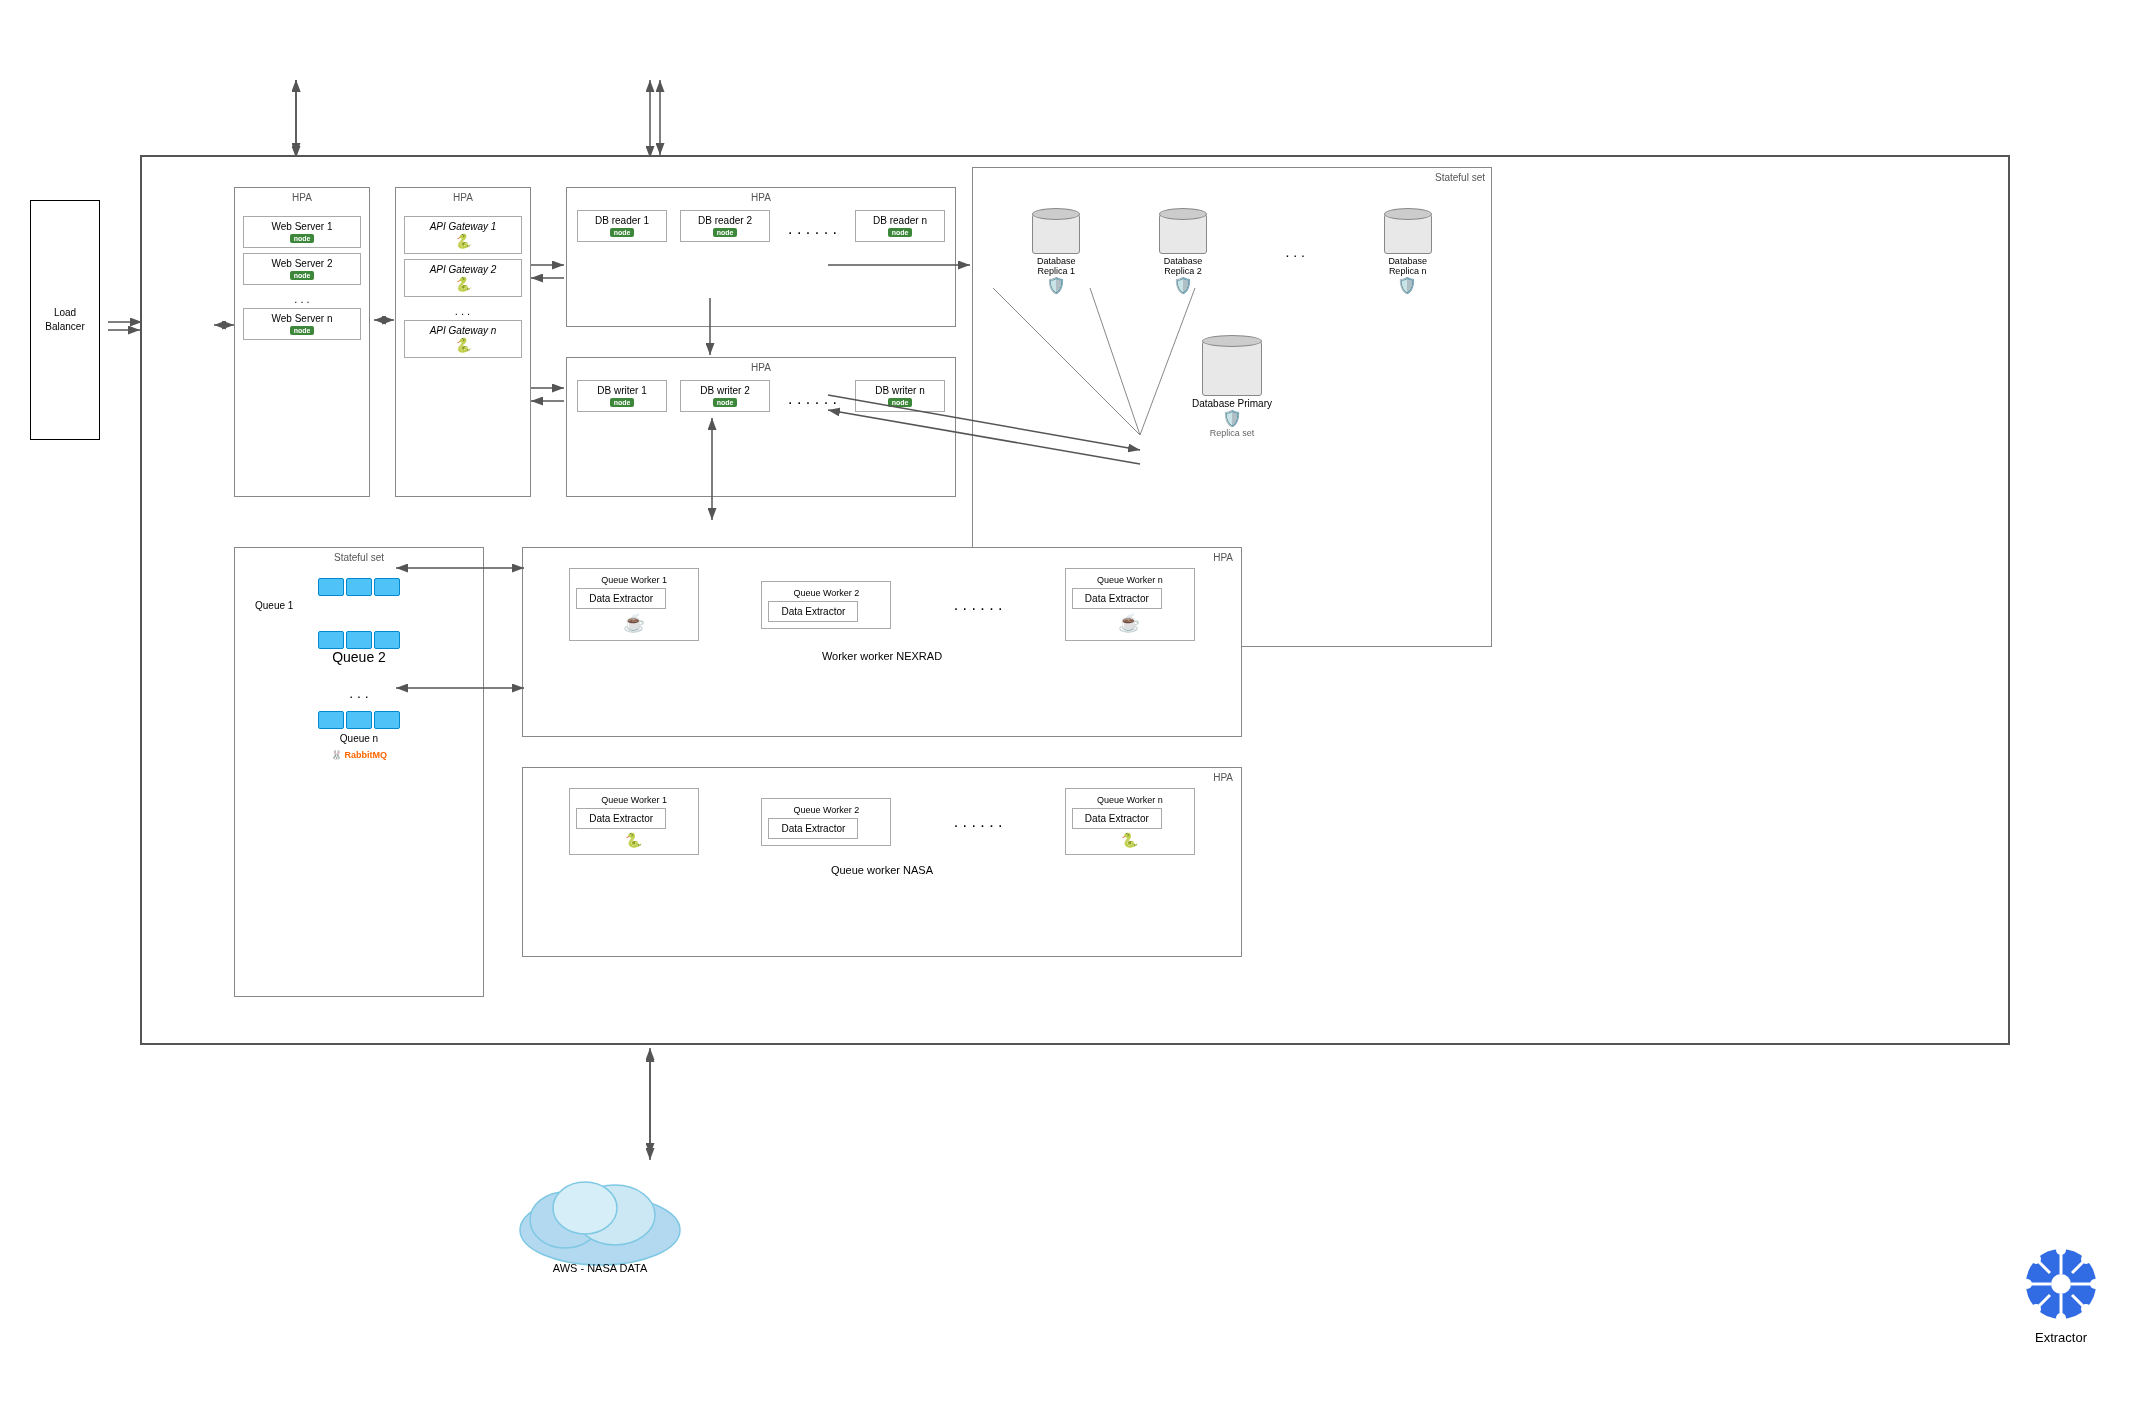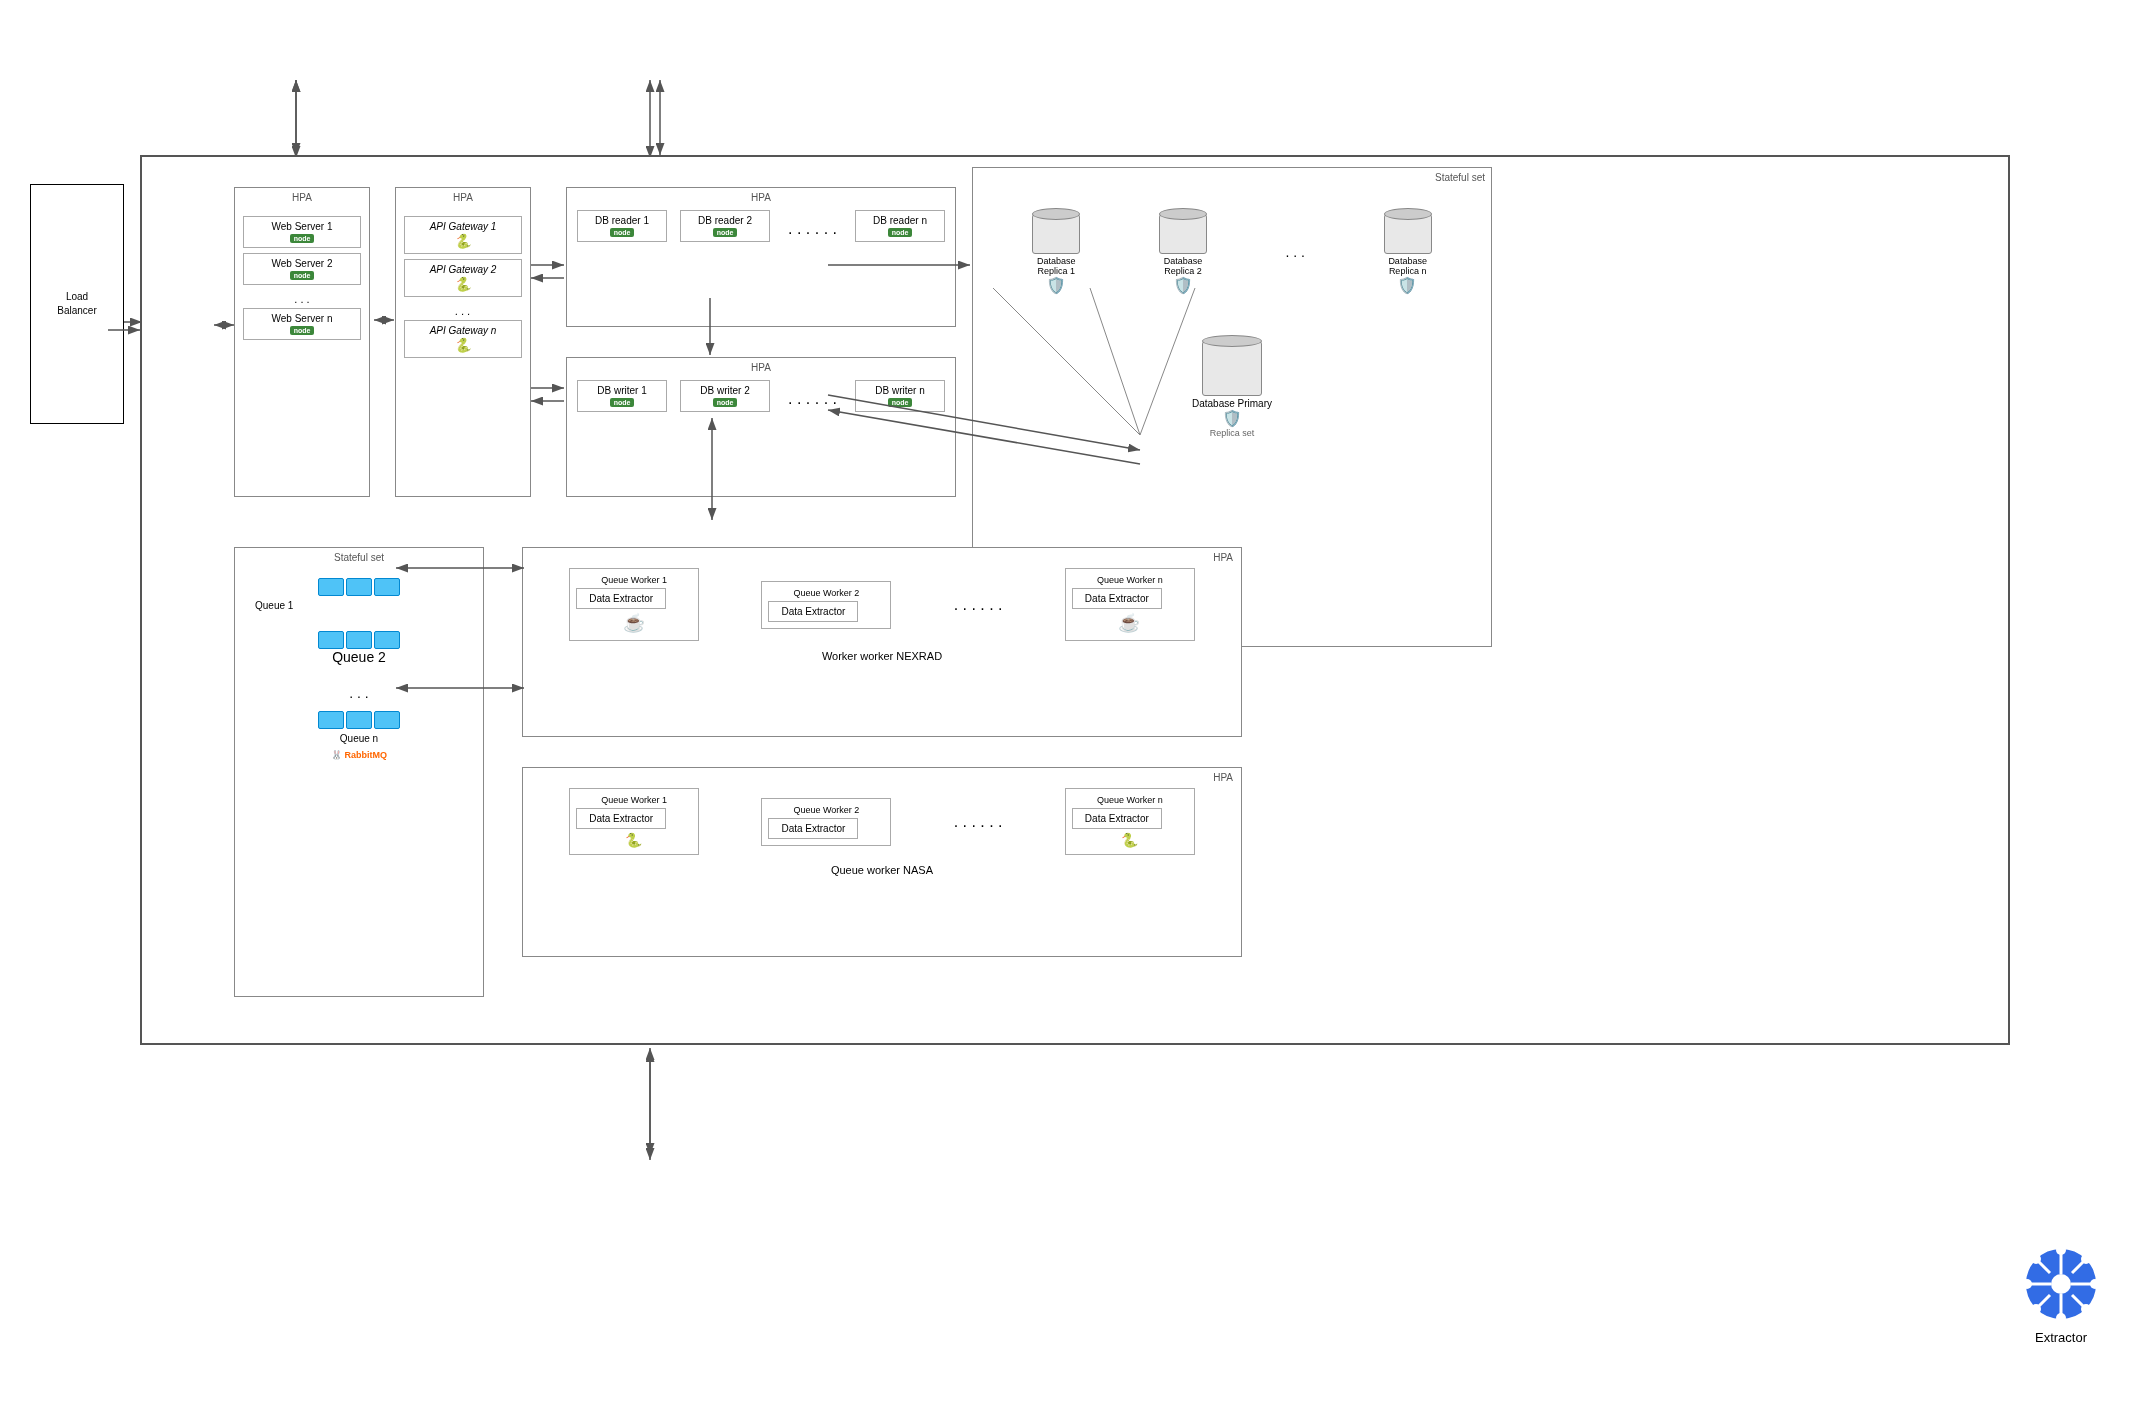--- a/index.html
+++ b/index.html
@@ -68,22 +68,22 @@
       text-align: center;
       background: #fff;
       font-size: 10px;
       position: relative;
     }
 
     
     .load-balancer {
       position: absolute;
       left: 30px;
-      top: 184px;
-      width: 94px;
+      top: 200px;
+      width: 70px;
       height: 240px;
       border: 1.5px solid #000;
       display: flex;
       align-items: center;
       justify-content: center;
       background: #fff;
       text-align: center;
       font-size: 10px;
     }
 
@@ -496,20 +496,29 @@
           <div style="font-size:9px;margin-bottom:3px;">Queue Worker n</div>
           <div class="data-extractor-box">Data Extractor</div>
           <div style="font-size:14px;margin-top:3px;">🐍</div>
         </div>
       </div>
       <div style="text-align:center;font-size:11px;margin-top:4px;">Queue worker NASA</div>
     </div>
 
   </div>
 
+  <div class="cloud-shape" style="left:510px;top:1160px;">
+    <svg width="180" height="110" viewBox="0 0 180 110">
+      <ellipse cx="90" cy="70" rx="80" ry="35" fill="#b3d9f0" stroke="#7ec8e3" stroke-width="1.5"></ellipse>
+      <ellipse cx="55" cy="60" rx="35" ry="28" fill="#b3d9f0" stroke="#7ec8e3" stroke-width="1.5"></ellipse>
+      <ellipse cx="105" cy="55" rx="40" ry="30" fill="#cce8f5" stroke="#7ec8e3" stroke-width="1.5"></ellipse>
+      <ellipse cx="75" cy="48" rx="32" ry="26" fill="#d6eef8" stroke="#7ec8e3" stroke-width="1.5"></ellipse>
+    </svg>
+    <div style="text-align:center;font-size:11px;margin-top:-10px;">AWS - NASA DATA</div>
+  </div>
 
   <div class="k8s-logo" style="right:50px;bottom:80px;">
     <svg width="80" height="80" viewBox="0 0 80 80">
 
       <circle cx="40" cy="40" r="36" fill="#326CE5" stroke="#fff" stroke-width="2"></circle>
       <circle cx="40" cy="40" r="10" fill="#fff"></circle>
 
       <g stroke="#fff" stroke-width="3">
         <line x1="40" y1="10" x2="40" y2="30"></line>
         <line x1="40" y1="50" x2="40" y2="70"></line>

